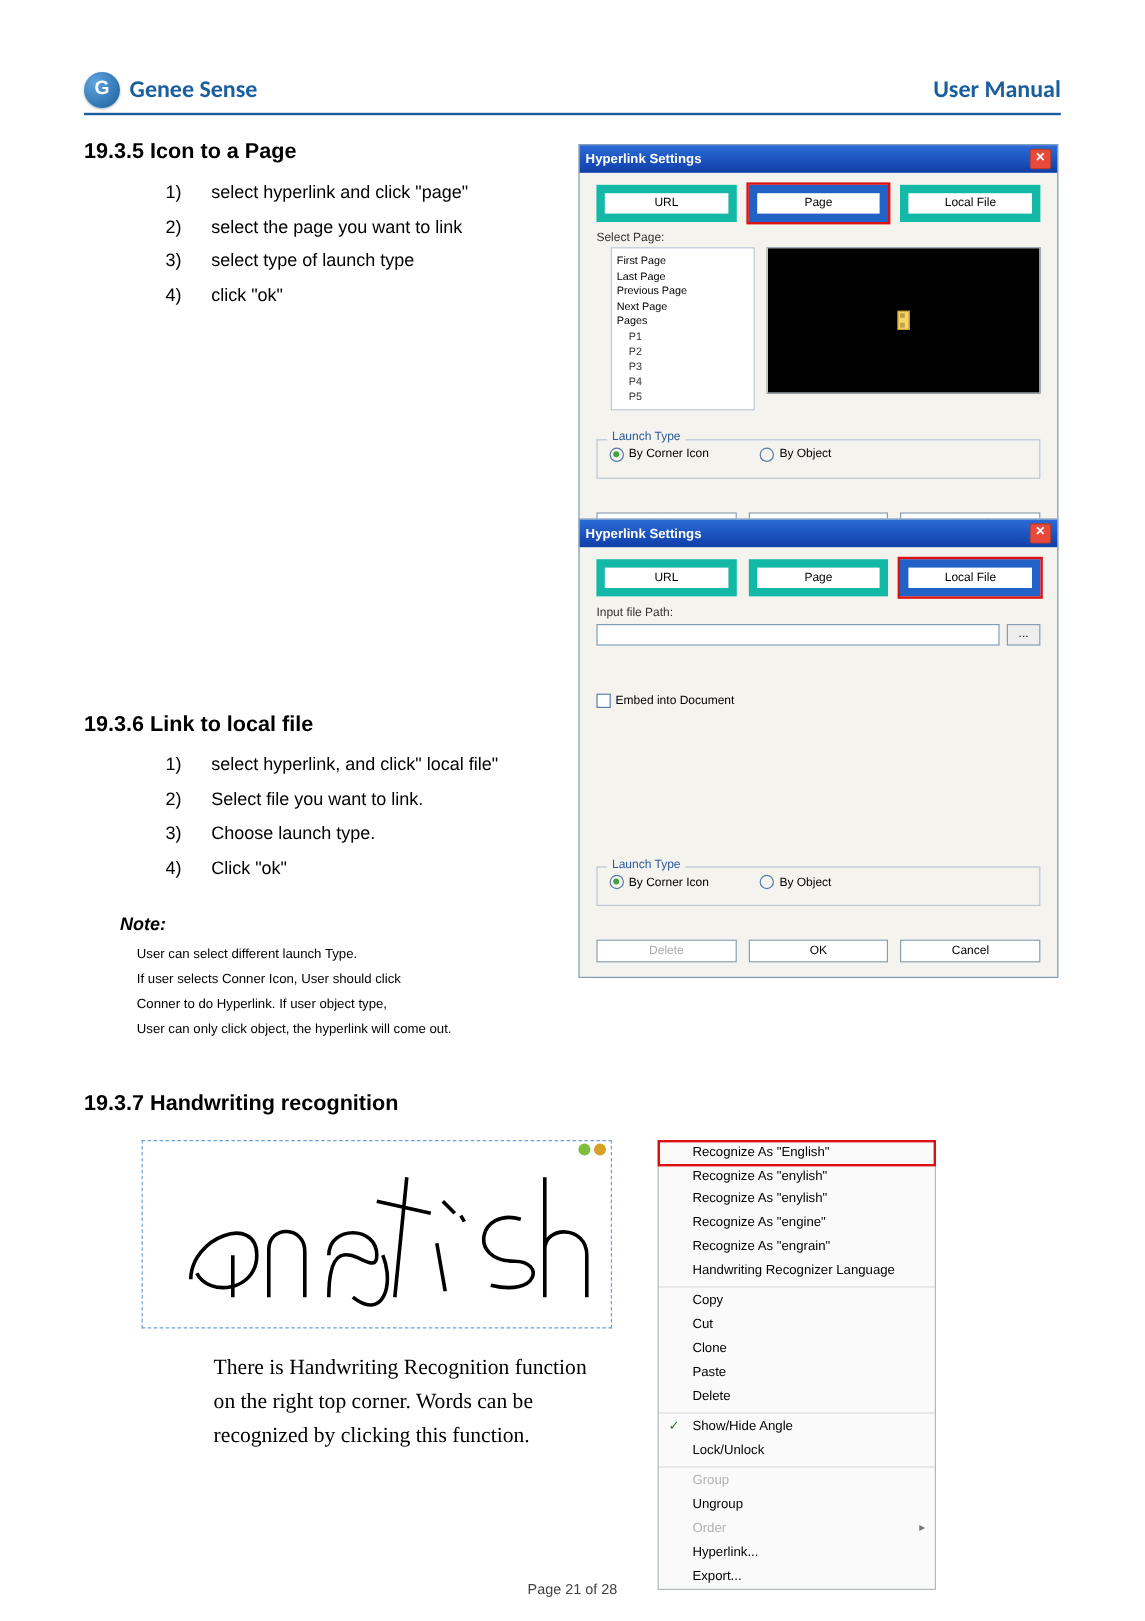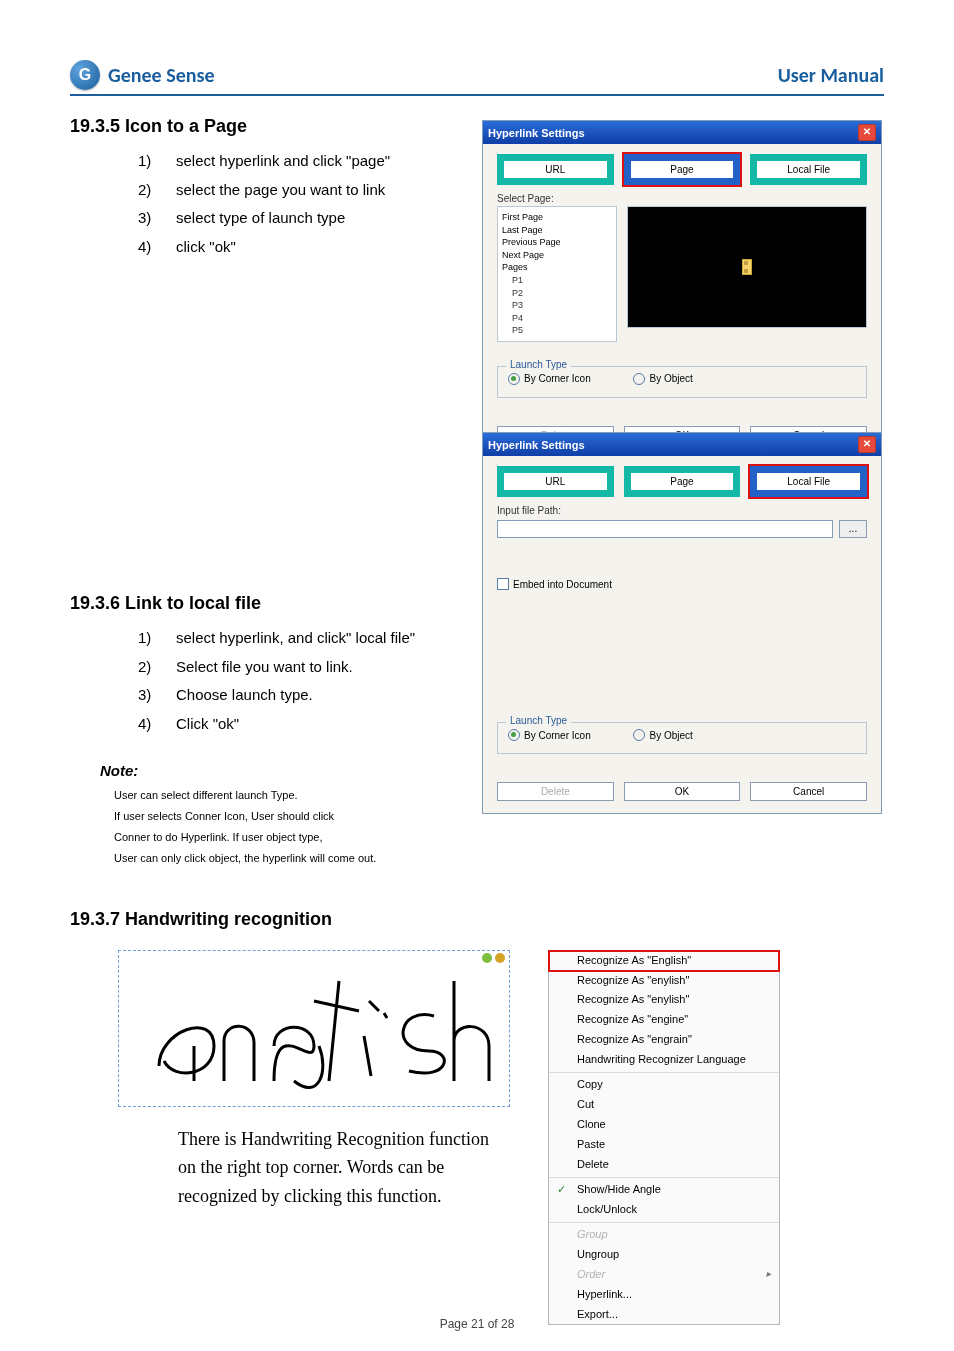--- a/index.html
+++ b/index.html
@@ -189,20 +189,21 @@
     text-align: center;
     padding: 3px 0;
     font-size: 10px;
   }
   .flat-btn.disabled { color: #aaa; }
   .dlg1-body, .dlg2-body { padding: 0; }
   .tree-row {
     display: flex;
     gap: 10px;
     padding: 0 14px 4px 14px;
+    margin-left: 12px;
   }
   .tree {
     width: 110px;
     border: 1px solid #b9c7d6;
     background: #fff;
     padding: 4px 4px;
     font-size: 9px;
     line-height: 1.4;
   }
   .tree .ind { padding-left: 10px; color:#333; }
@@ -274,21 +275,21 @@
   .menu .mi {
     padding: 2px 8px 2px 28px;
     position: relative;
     line-height: 1.45;
   }
   .menu .mi.red { outline:2px solid #d11; outline-offset:-1px; }
   .menu .sep { border-top:1px solid #dcdcdc; margin:2px 0; }
   .menu .tick::before {
     content:"✓"; position:absolute; left:8px; color:#2e7d32; font-size:11px;
   }
-  .menu .disabled { color:#b2b2b2;font-style:italic; }
+  .menu .disabled { color:#b2b2b2; }
   .menu .arrow::after { content:"▸"; position:absolute; right:8px; color:#777; font-size:10px; top:2px;}
 
   .fill-space { height: 110px; }
 </style>
 </head>
 <body>
 
 <div class="page-content">
   <div class="header">
     <div class="brand">

